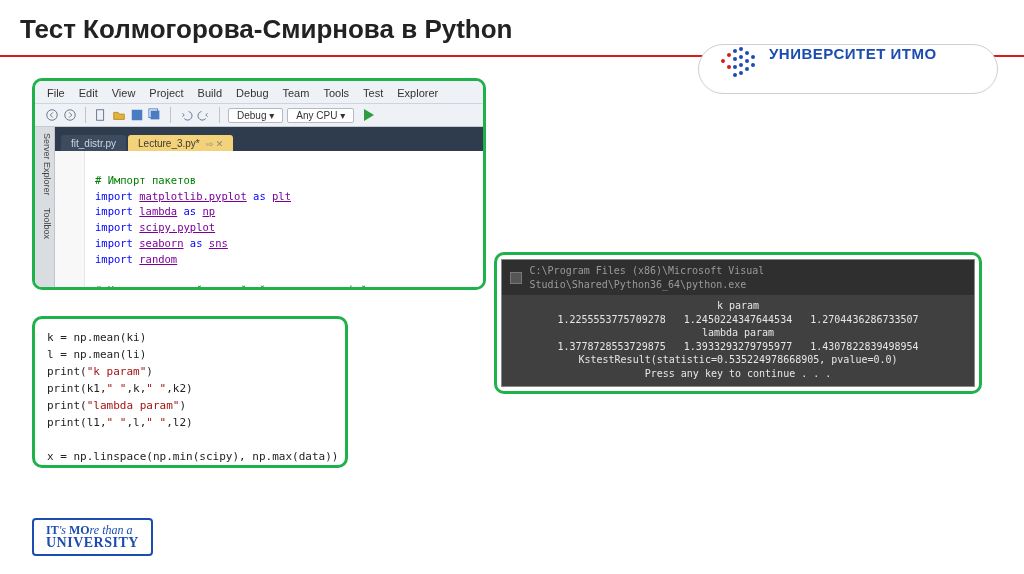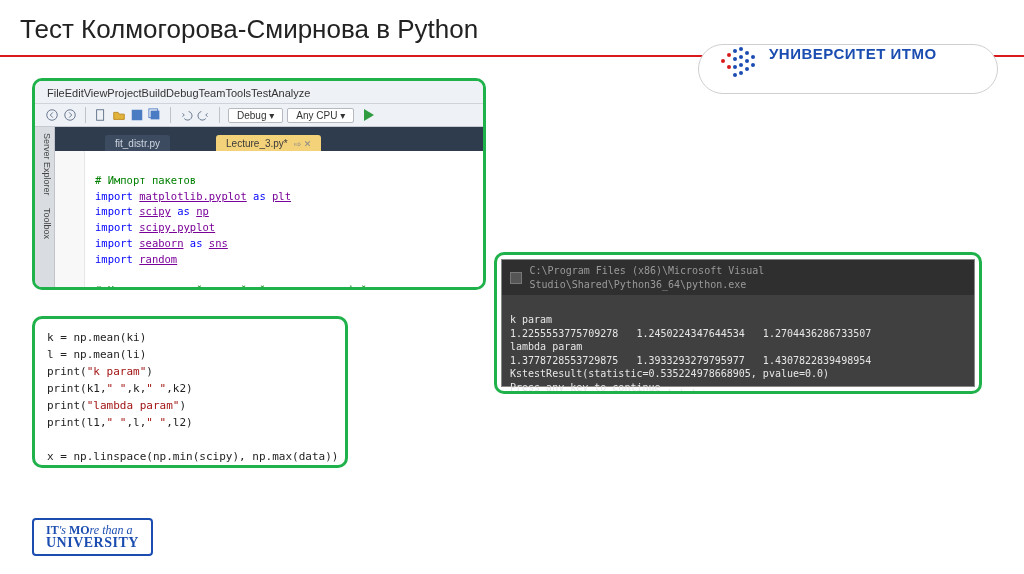--- a/index.html
+++ b/index.html
@@ -9,21 +9,21 @@
     background: #fff;
     font-family: "Segoe UI", Arial, sans-serif;
     position: relative;
     overflow: hidden;
   }
   .title-bar {
     padding: 14px 20px 8px 20px;
   }
   .title {
     font-size: 26px;
-    font-weight: 400;
+    font-weight: 700;
     color: #222;
   }
   .red-divider {
     height: 2px;
     background: #d91a1a;
     margin: 2px 0 0 0;
   }
   .logo-box {
     position: absolute;
     top: 44px;
@@ -62,20 +62,21 @@
     background: #fff;
     overflow: hidden;
   }
   
   .ide {
     left: 32px; top: 78px;
     width: 454px; height: 212px;
   }
   .ide-menu {
     display: flex;
+    gap: 14px;
     font-size: 11px;
     color: #333;
     padding: 6px 10px 4px 12px;
     background: #eef1f5;
     border-bottom: 1px solid #d0d4da;
   }
   .ide-toolbar {
     display: flex;
     align-items: center;
     gap: 4px;
@@ -128,21 +129,20 @@
     height: 24px;
   }
   .tab {
     font-size: 10px;
     padding: 3px 10px 2px 10px;
     border-top-left-radius: 3px;
     border-top-right-radius: 3px;
     display: flex;
     align-items: center;
     gap: 6px;
-    margin-left: 44px;
   }
   .tab.inactive { background: #3c4b60; color: #cfd6e0; }
   .tab.active { background: #f3d27a; color: #3a3a3a; }
   .tab .x { font-size: 9px; color: #888; }
   .editor-col { flex: 1; display: flex; flex-direction: column; }
   .code-area {
     flex: 1;
     background: #fff;
     font-family: Consolas, monospace;
     font-size: 10.5px;
@@ -198,22 +198,23 @@
     font-size: 10px;
     padding: 4px 8px;
     display: flex;
     align-items: center;
     gap: 8px;
   }
   .console-title .sq {
     width: 12px; height: 12px; background: #555; border: 1px solid #777;
   }
   .console-body {
-    padding: 18px 8px;
+    padding: 4px 8px;
     white-space: pre;
+    text-align: center;
   }
 
   
   .stamp {
     position: absolute;
     left: 32px;
     bottom: 18px;
     border: 2px solid #1b4db1;
     border-radius: 4px;
     color: #1b4db1;
@@ -259,21 +260,21 @@
   <div class="ide-menu">
     <span>File</span>
     <span>Edit</span>
     <span>View</span>
     <span>Project</span>
     <span>Build</span>
     <span>Debug</span>
     <span>Team</span>
     <span>Tools</span>
     <span>Test</span>
-    <span>Analyze</span>
+    <span>Explorer</span>
   </div>
   <div class="ide-toolbar">
     <svg class="tb-btn" viewBox="0 0 16 16">
         <circle cx="8" cy="8" r="6" fill="none" stroke="#5a6b85"></circle>
         <path d="M9 5l-3 3 3 3" stroke="#5a6b85" fill="none"></path>
       </svg>
     <svg class="tb-btn" viewBox="0 0 16 16">
         <circle cx="8" cy="8" r="6" fill="none" stroke="#5a6b85"></circle>
         <path d="M7 5l3 3-3 3" stroke="#5a6b85" fill="none"></path>
       </svg>
@@ -316,21 +317,21 @@
           <span>fit_distr.py</span>
         </div>
         <div class="tab active">
           <span>Lecture_3.py*</span>
             <span class="x">⇨ ✕</span>
         </div>
       </div>
       <div class="code-area">
 <div class="gutter"></div><span class="c-comment"># Импорт пакетов</span>
 <span class="c-kw">import</span> <span class="c-mod">matplotlib.pyplot</span> <span class="c-kw">as</span> <span class="c-mod">plt</span>
-<span class="c-kw">import</span> <span class="c-mod">scipy</span> <span class="c-kw">as</span> <span class="c-mod">np</span>
+<span class="c-kw">import</span> <span class="c-mod">lambda</span> <span class="c-kw">as</span> <span class="c-mod">np</span>
 <span class="c-kw">import</span> <span class="c-mod">scipy.pyplot</span>
 <span class="c-kw">import</span> <span class="c-mod">seaborn</span> <span class="c-kw">as</span> <span class="c-mod">sns</span>
 <span class="c-kw">import</span> <span class="c-mod">random</span>
 
 <span class="c-comment"># Чтение значений случайной величины из файла</span>
 
       </div>
     </div>
   </div>
 </div>

